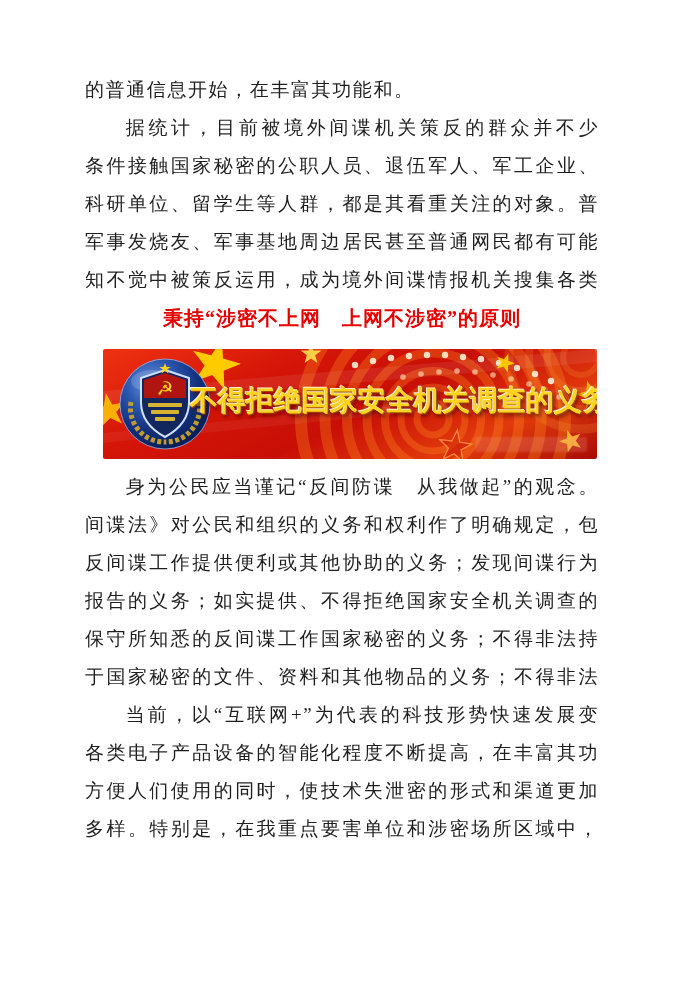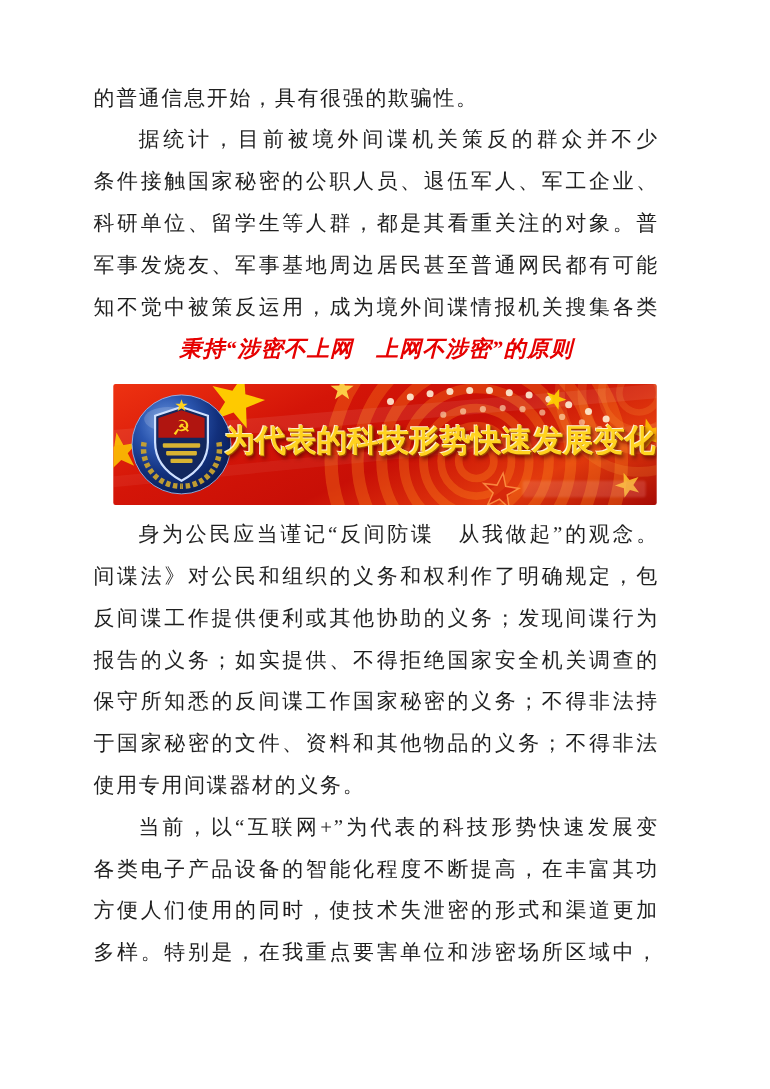--- a/index.html
+++ b/index.html
@@ -12,21 +12,21 @@
   .line{
     font-size:19px;line-height:38px;height:38px;color:#1f1f1f;
     letter-spacing:1.6px;
     text-align:justify;text-align-last:justify;text-justify:inter-character;
     overflow:hidden;
   }
   .line.first{text-indent:2.15em;}
   .line.end{text-align:left;text-align-last:left;}
   .heading{
     margin:0;height:38px;line-height:38px;font-size:20px;font-weight:bold;
-    color:#e60000;text-align:center;text-align-last:center;letter-spacing:1px;font-style:italic;
+    color:#e60000;text-align:center;text-align-last:center;letter-spacing:1px;
   }
   .banner{
     position:relative;width:494px;height:110px;margin:12px 0 9px 18px;
     background:linear-gradient(155deg,#ee3211 0%,#d41508 30%,#c80f06 55%,#e23a0d 78%,#a80b05 100%);
     overflow:hidden;border-radius:2px;
   }
   .banner-art{position:absolute;left:0;top:0;width:494px;height:110px;}
   .emblem{position:absolute;left:16px;top:9px;width:92px;height:92px;}
   .banner-title{
     position:absolute;left:102px;right:2px;top:0;bottom:6px;
@@ -40,21 +40,21 @@
     background:linear-gradient(90deg,rgba(255,255,255,.22),rgba(255,170,170,.38));
     opacity:.55;border-radius:2px;filter:blur(1px);
   }
 </style>
 </head>
 <body>
 
 <div class="page">
   <div class="content">
 
-    <div class="line end">的普通信息开始，具有很强的欺骗性。</div>
+    <div class="line end">的普通信息开始，在丰富其功能和。</div>
 
     <div class="line first">据统计，目前被境外间谍机关策反的群众并不少见，有</div>
     <div class="line">条件接触国家秘密的公职人员、退伍军人、军工企业、国防</div>
     <div class="line">科研单位、留学生等人群，都是其看重关注的对象。普通的</div>
     <div class="line">军事发烧友、军事基地周边居民甚至普通网民都有可能在不</div>
     <div class="line">知不觉中被策反运用，成为境外间谍情报机关搜集各类情报</div>
 
     <h2 class="heading">秉持“涉密不上网　上网不涉密”的原则</h2>
 
     <div class="banner">
@@ -135,30 +135,29 @@
         <path d="M80,44 A34,34 0 0,1 46,84" fill="none" stroke="#c9a22e" stroke-width="5" stroke-dasharray="4 2.5" opacity="0.95"></path>
         <path d="M46,12 L70,20 L70,44 C70,62 59,72 46,79 C33,72 22,62 22,44 L22,20 Z" fill="#12275e" stroke="#cfe0ff" stroke-width="2"></path>
         <path d="M46,15 L67,22 L67,40 L25,40 L25,22 Z" fill="#b01510"></path>
         <text x="46" y="37" font-size="19" fill="#ffd21e" text-anchor="middle" font-family="'DejaVu Sans',sans-serif">☭</text>
         <rect x="29" y="45" width="34" height="4" rx="1" fill="#d8b332"></rect>
         <rect x="32" y="52" width="28" height="4" rx="1" fill="#d8b332"></rect>
         <rect x="36" y="59" width="20" height="4" rx="1" fill="#d8b332"></rect>
         <path d="M46,5 l1.4,4 4.2,0 -3.4,2.6 1.3,4 -3.5,-2.5 -3.5,2.5 1.3,-4 -3.4,-2.6 4.2,0 Z" fill="#ffd21e"></path>
       </svg>
 
-      <div class="banner-title">为代表的科技形势快速发展变化</div>
+      <div class="banner-title">不得拒绝国家安全机关调查的义务</div>
       <div class="banner-watermark"></div>
     </div>
 
     <div class="line first">身为公民应当谨记“反间防谍　从我做起”的观念。《反</div>
     <div class="line">间谍法》对公民和组织的义务和权利作了明确规定，包括为</div>
     <div class="line">反间谍工作提供便利或其他协助的义务；发现间谍行为及时</div>
     <div class="line">报告的义务；如实提供、不得拒绝国家安全机关调查的义务；</div>
     <div class="line">保守所知悉的反间谍工作国家秘密的义务；不得非法持有属</div>
     <div class="line">于国家秘密的文件、资料和其他物品的义务；不得非法持有、</div>
-    <div class="line end">使用专用间谍器材的义务。</div>
 
     <div class="line first">当前，以“互联网+”为代表的科技形势快速发展变化，</div>
     <div class="line">各类电子产品设备的智能化程度不断提高，在丰富其功能和</div>
     <div class="line">方便人们使用的同时，使技术失泄密的形式和渠道更加复杂</div>
     <div class="line">多样。特别是，在我重点要害单位和涉密场所区域中，各类</div>
   </div>
 </div>
 
 </body></html>

